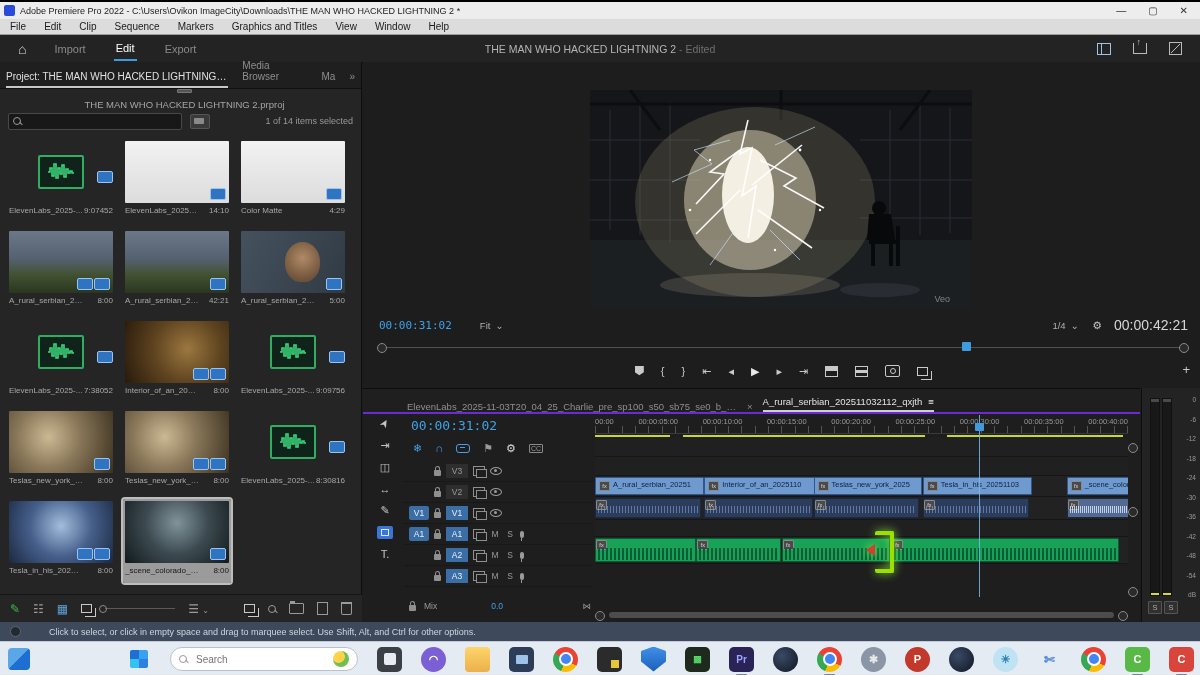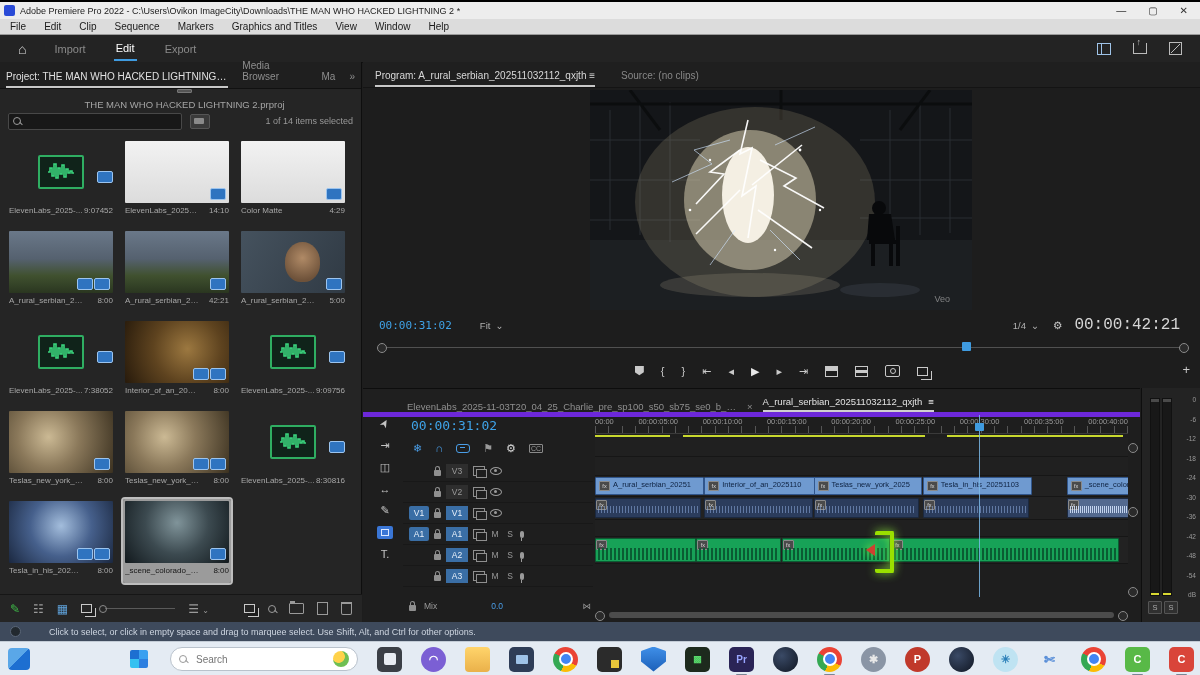--- a/index.html
+++ b/index.html
@@ -106,21 +106,21 @@
   .ci-extract{width:11px;height:9px;border:1px solid #c9c9c9;
               background:linear-gradient(180deg,transparent 0 30%,#c9c9c9 30% 68%,transparent 68%);}
   .ci-cam{width:13px;height:10px;border:1px solid #c9c9c9;border-radius:2px;position:relative;}
   .ci-cam::after{content:"";position:absolute;left:3.5px;top:2px;width:4px;height:4px;border:1px solid #c9c9c9;border-radius:50%;}
   .ci-cmp{width:9px;height:7px;border:1px solid #c9c9c9;box-shadow:3px 3px 0 0 #1d1d1d,4px 4px 0 0 #c9c9c9;}
   .plus-btn{position:absolute;right:10px;top:300px;color:#c9c9c9;font-size:13px;}
 
   
   .timeline{left:363px;top:388px;width:777px;height:234px;background:#1e1e1e;border-top:1px solid #0d0d0d;}
   .tl-tabs{height:23px;display:flex;align-items:flex-end;font-size:9.5px;color:#8f8f8f;gap:10px;
-           padding-left:44px;background:#1f1f1f;border-bottom:5px solid #6d28d9;}
+           padding-left:44px;background:#1f1f1f;border-bottom:2px solid #6d28d9;}
   .tl-tab-active{color:#e2e2e2;border-bottom:2px solid #cfcfcf;padding-bottom:3px;display:flex;gap:6px;align-items:center;}
   .toolstrip{position:absolute;left:8px;top:26px;width:28px;height:200px;display:flex;flex-direction:column;
              align-items:center;gap:9px;color:#c4c4c4;font-size:11px;padding-top:2px;box-sizing:border-box;}
   .tool-rect{width:16px;height:13px;background:#3a76d6;border-radius:2px;position:relative;}
   .tool-rect::before{content:"";position:absolute;inset:3px 4px;border:1px solid #dce8ff;}
   .tl-left{position:absolute;left:40px;top:26px;width:190px;height:196px;}
   .tl-tc{color:#3fa3e8;font-family:"DejaVu Sans Mono",monospace;font-size:13px;padding:3px 0 0 8px;}
   .tl-toolbar{display:flex;gap:13px;align-items:center;padding:6px 0 0 10px;font-size:11px;color:#9a9a9a;height:18px;}
   .blue{color:#4a9ee8;}
   .ccbox{font-size:7px;border:1px solid #8a8a8a;padding:0 1px;border-radius:1px;}
@@ -230,20 +230,23 @@
     <span>View</span>
     <span>Window</span>
     <span>Help</span>
   </div>
 
   <div class="abs appheader">
     <span class="home">⌂</span>
     <span class="hd-tab">Import</span>
     <span class="hd-tab active">Edit</span>
     <span class="hd-tab">Export</span>
+    <span class="hd-title">
+      <span>THE MAN WHO HACKED LIGHTNING 2</span> <span class="sub">- Edited</span>
+    </span>
     <span class="hd-icons">
       <span class="i-workspace"></span>
       <span class="i-share"></span>
       <span class="i-fullscr"></span>
     </span>
   </div>
 
   <div class="abs project">
     <div class="pp-tabs">
       <span class="pp-tab-active nowrap">
@@ -432,26 +435,20 @@
       <span><span>☰</span> <span style="font-size:8px">⌄</span></span>
       <span style="margin-left:auto" class="ci-cmp"></span>
       <span class="i-search"></span>
       <span class="i-bin"></span>
       <span class="i-page"></span>
       <span class="i-trash"></span>
     </div>
   </div>
 
   <div class="abs monitor">
-    <div class="mon-tabs">
-      <span class="mon-tab-active">
-        <span>Program: A_rural_serbian_202511032112_qxjth</span> <span>≡</span>
-      </span>
-      <span class="mon-tab">Source: (no clips)</span>
-    </div>
 
     <div class="screen">
       <svg width="382" height="220" viewBox="0 0 382 220">
         <rect width="382" height="220" fill="#141619"></rect>
         <rect y="150" width="382" height="70" fill="#1c1f22"></rect>
 
         <g stroke="#3a4148" stroke-width="1" opacity="0.55">
           <path d="M20 20v120M50 15v130M80 12v140M0 50h110M0 90h110M0 130h110"></path>
           <path d="M300 20v120M330 15v130M360 18v125M270 50h112M270 90h112M270 128h112"></path>
         </g>
@@ -502,21 +499,21 @@
       <span style="margin-left:16px" class="tc-blue">00:00:31:02</span>
       <span class="dd" style="margin-left:28px">
         <span>Fit</span>
           <span>⌄</span>
       </span>
       <span class="dd" style="margin-left:auto;margin-right:14px">
         <span>1/4</span>
           <span>⌄</span>
       </span>
       <span style="margin-right:12px;color:#c9c9c9;">⚙</span>
-      <span style="margin-right:20px;font-size:16px;color:#d6d6d6;font-family:Liberation Mono, monospace">00:00:42:21</span>
+      <span style="margin-right:12px;font-size:14px;color:#d6d6d6;font-family:Liberation Sans, sans-serif">00:00:42:21</span>
     </div>
 
     <div class="mon-scrub">
       <span class="scrub-line"></span>
       <span class="knob" style="left:0"></span>
       <span class="knob" style="right:0"></span>
       <span class="ph-square" style="left:72%"></span>
     </div>
 
     <div class="transport">

